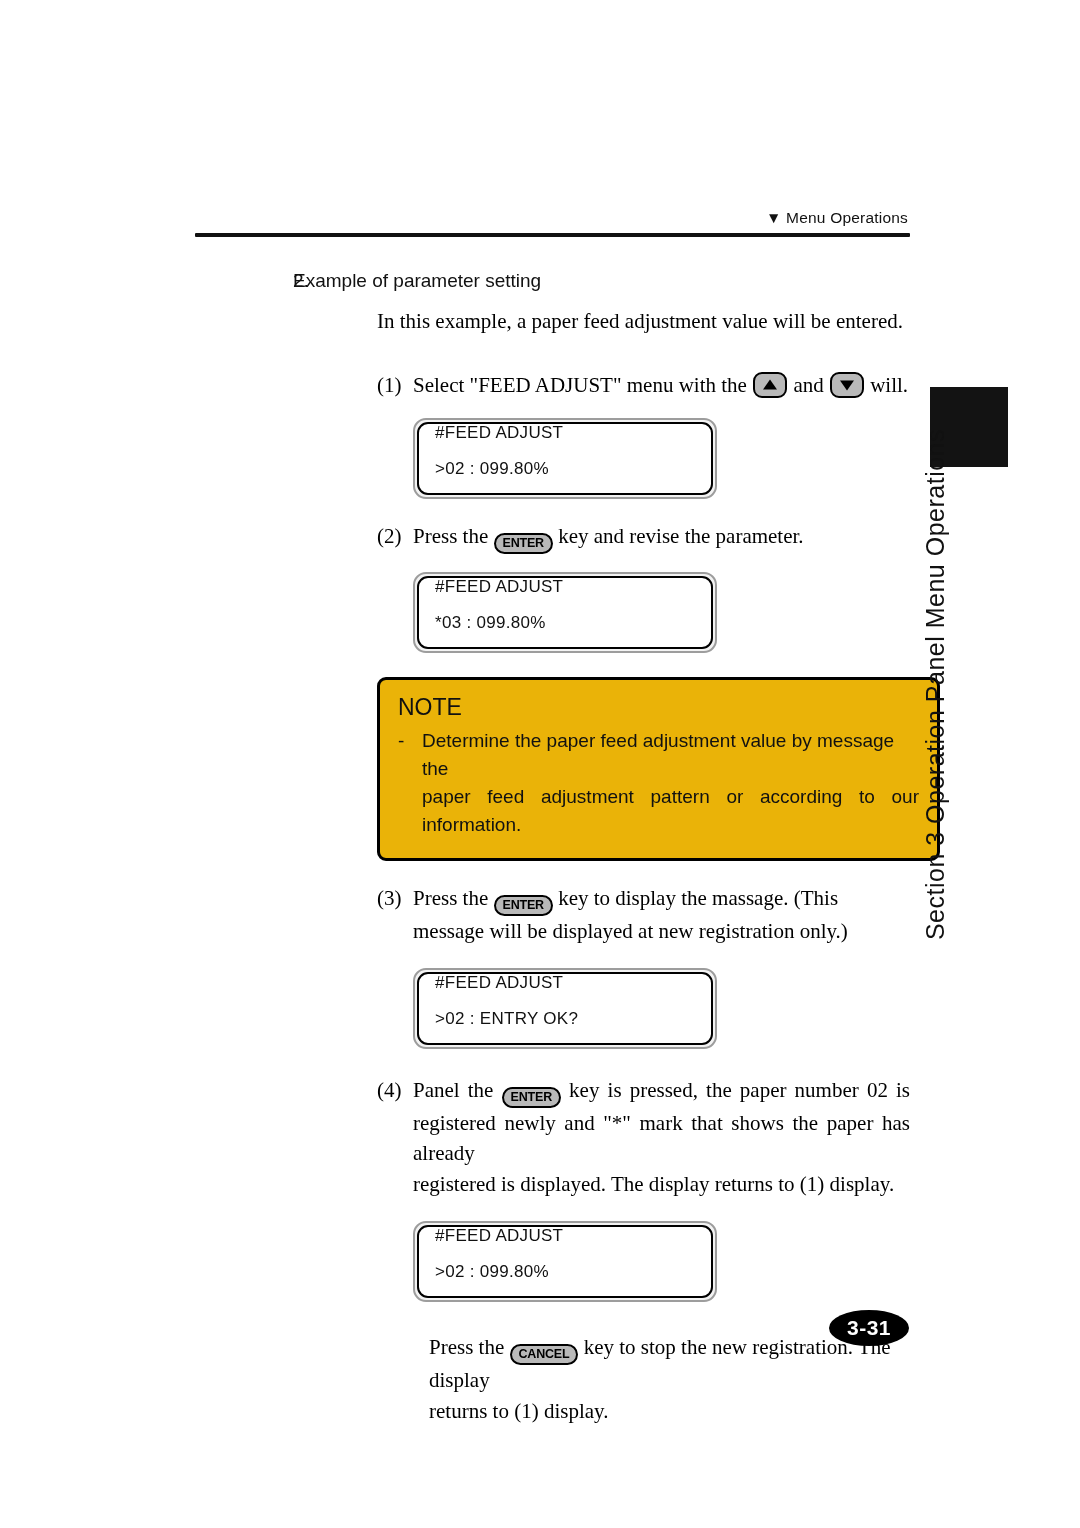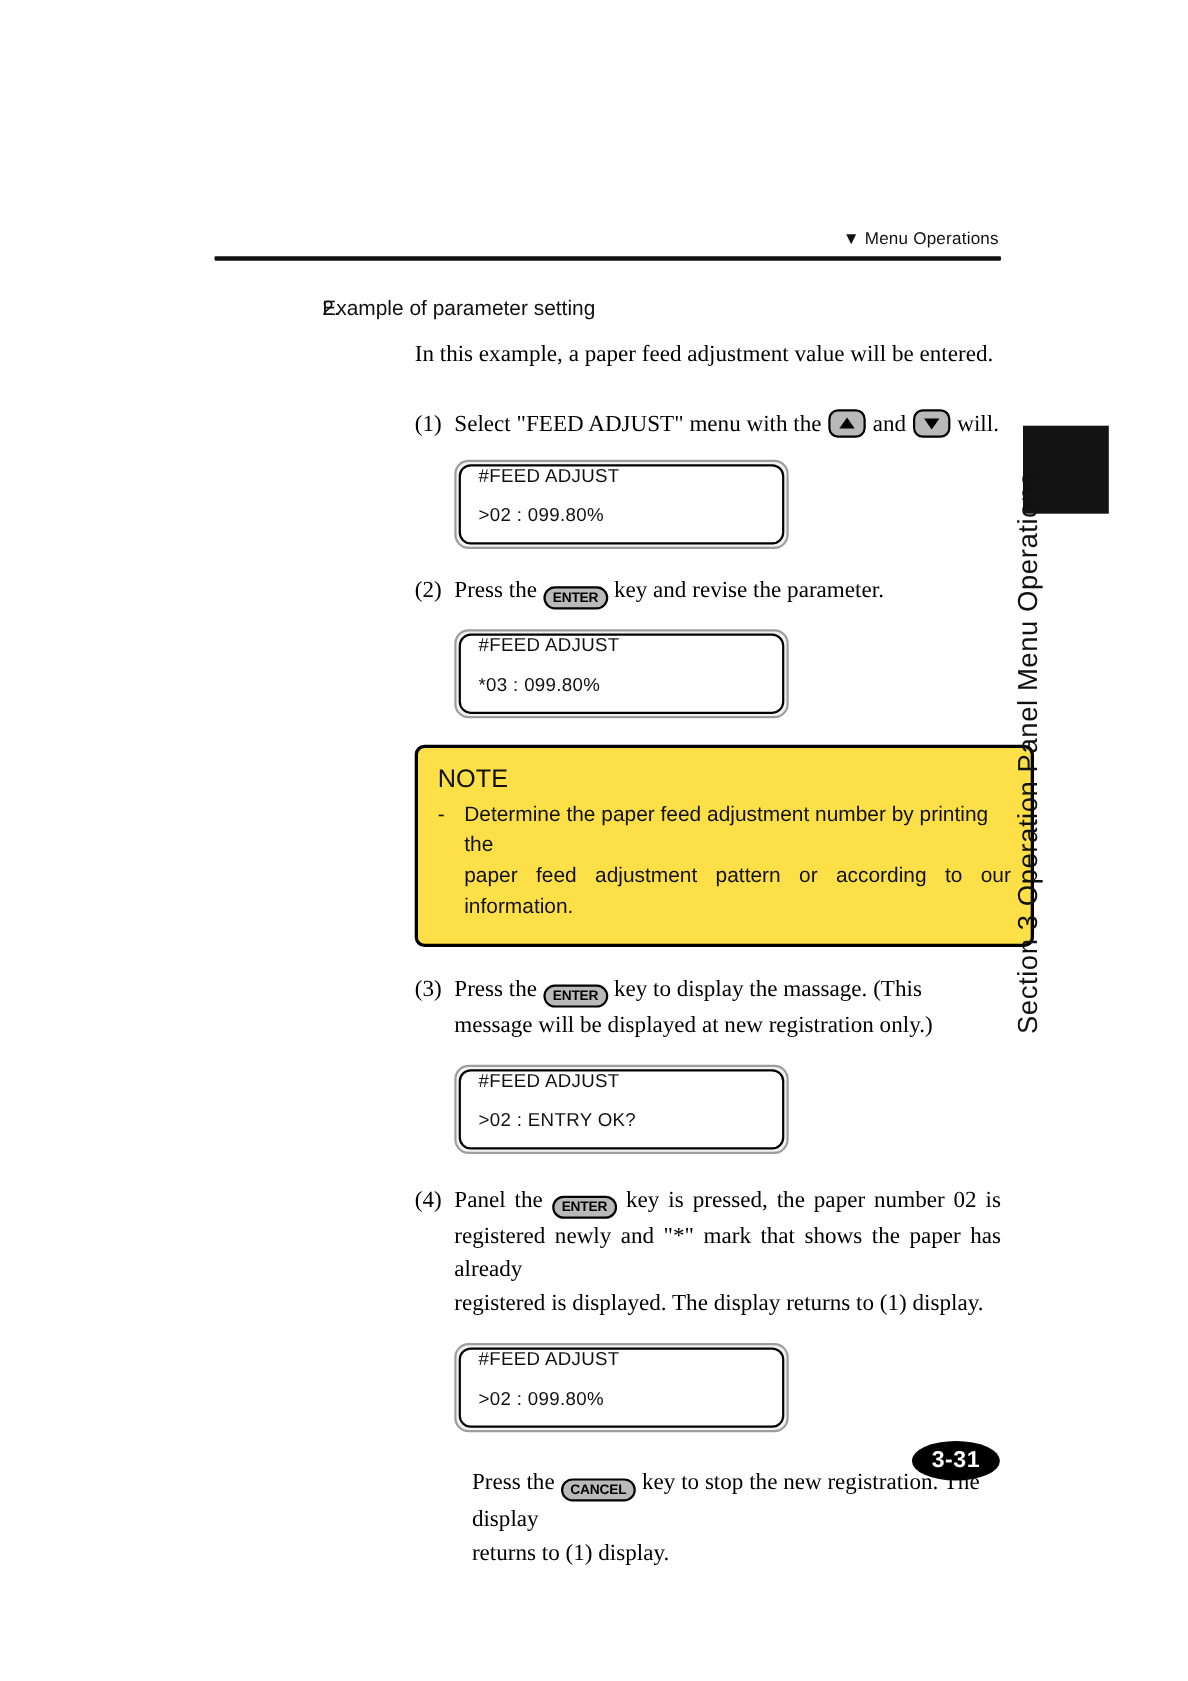--- a/index.html
+++ b/index.html
@@ -180,21 +180,21 @@
     line-height: 1.0;
   }
   .lcd-line + .lcd-line { margin-top: 19px; }
 
   
   .note {
     margin: 24px 0 22px 182px;
     width: 521px;
     border: 3.4px solid #000;
     border-radius: 9px;
-    background: #fde047;
+    background: #eab308;
     padding: 14px 18px 18px 18px;
     box-sizing: content-box;
   }
   .note-title {
     font-family: "Liberation Sans", sans-serif;
     font-size: 23px;
     color: #111;
     margin-bottom: 6px;
   }
   .note-body {
@@ -315,21 +315,21 @@
         <div class="lcd-line">#FEED ADJUST</div>
         <div class="lcd-line">*03 : 099.80%</div>
       </div>
     </div>
 
     <div class="note">
       <div class="note-title">NOTE</div>
       <div class="note-body">
         <span class="dash">-</span>
         <span class="lines">
-          <span class="ln">Determine the paper feed adjustment number by printing the</span>
+          <span class="ln">Determine the paper feed adjustment value by message the</span>
           <span class="ln j">paper feed adjustment pattern or according to our</span>
           <span class="ln">information.</span>
         </span>
       </div>
     </div>
 
     <div class="para">
       <span class="marker">(3)</span>
       <span class="body"><span>Press the</span>
         <span class="key">ENTER</span>

